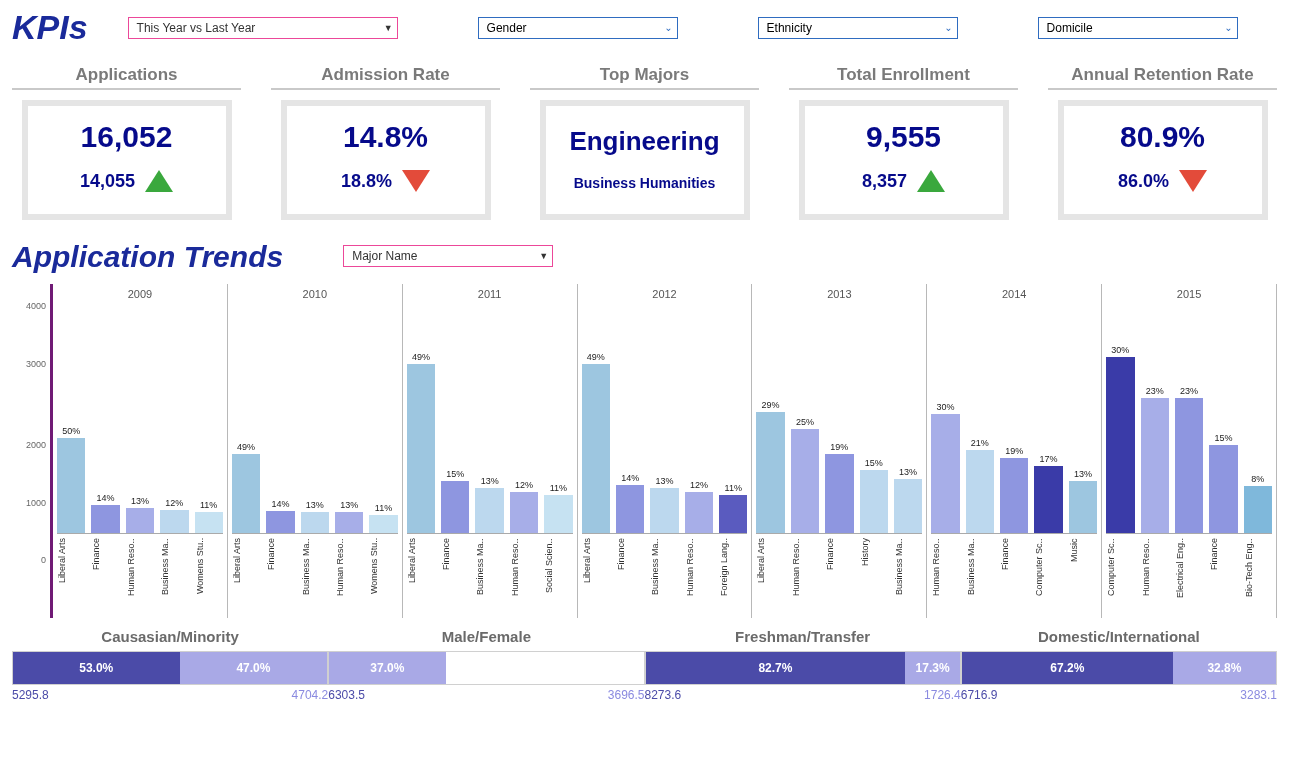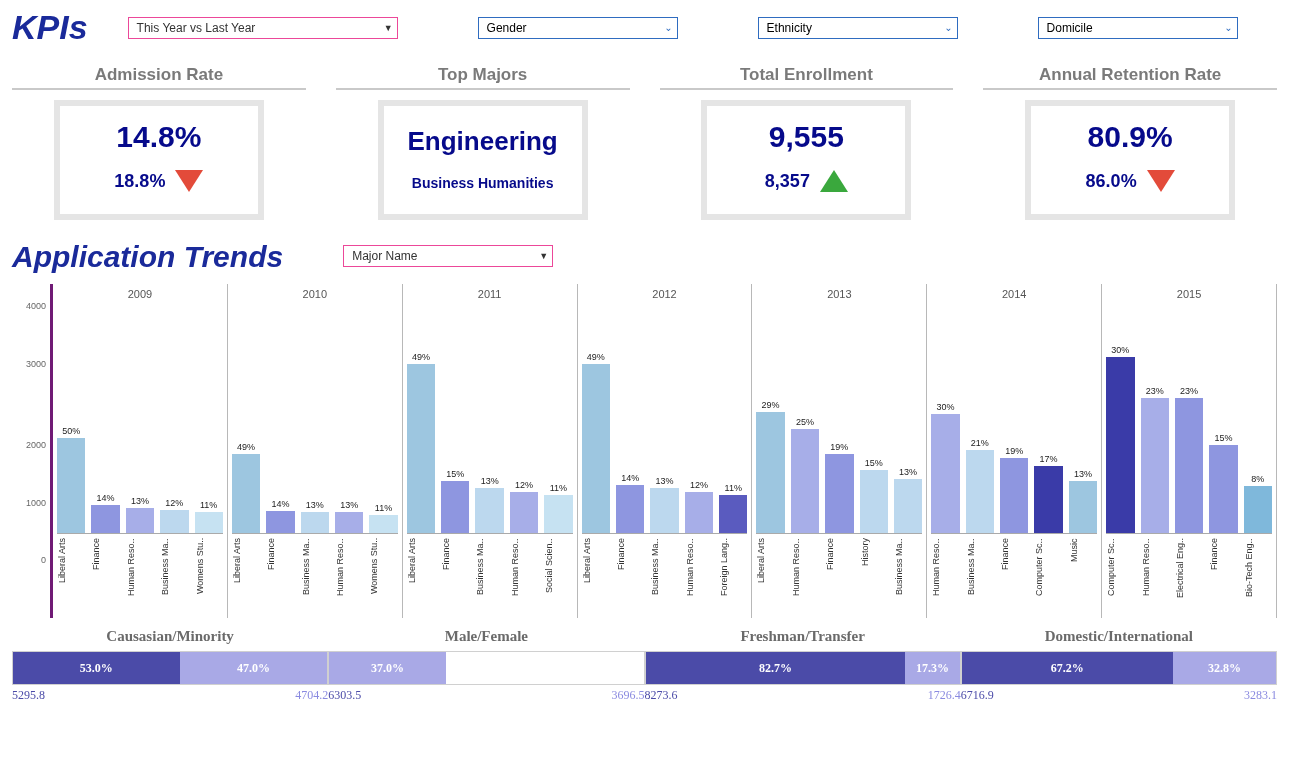--- a/index.html
+++ b/index.html
@@ -37,21 +37,21 @@
   .panel + .panel { border-left:none; }
   .panel-title { text-align:center; font-size:11px; color:#555; padding:4px 0; }
   .bars-area { height:230px; display:flex; align-items:flex-end; justify-content:center; gap:6px; border-bottom:1px solid #aaa; position:relative; }
   .bar-col { flex:1; display:flex; flex-direction:column; align-items:center; justify-content:flex-end; max-width:30px; }
   .bar-lbl { font-size:9px; color:#222; margin-bottom:2px; }
   .bar { width:100%; }
   .cat-row { display:flex; justify-content:center; gap:6px; margin-top:4px; }
   .cat { flex:1; max-width:30px; font-size:9px; color:#333; writing-mode:vertical-rl; transform:rotate(180deg); text-align:right; height:80px; overflow:hidden; white-space:nowrap; }
 
   
-  .ratio-row { display:flex; margin-top:10px;font-family:Liberation Serif, serif; }
+  .ratio-row { display:flex; margin-top:10px; }
   .ratio-col { flex:1; }
   .ratio-title { text-align:center; color:#6a6a6a; font-size:15px; font-weight:bold; margin-bottom:6px; }
   .ratio-bar { display:flex; height:34px; width:100%; border:1px solid #d0d0d0; }
   .ratio-left { background:#4b4ba8; color:#fff; display:flex; align-items:center; justify-content:center; font-size:12px; font-weight:bold; }
   .ratio-right { background:#a9a9e6; color:#fff; display:flex; align-items:center; justify-content:center; font-size:12px; font-weight:bold; }
   .ratio-foot { display:flex; justify-content:space-between; font-size:12px; margin-top:3px; }
   .ratio-foot .fl { color:#4b4ba8; }
   .ratio-foot .fr { color:#8a8ae0; }
 </style>
 </head>
@@ -72,20 +72,31 @@
     <span class="dd-arrow">⌄</span>
   </div>
   <div class="dropdown dd-blue" style="width:200px;">
     <span class="dd-label">Domicile</span>
     <span class="dd-arrow">⌄</span>
   </div>
 </div>
 
 <div class="kpi-row">
   <div class="kpi-col">
+    <div class="kpi-header">Applications</div>
+    <div class="kpi-rule"></div>
+    <div class="kpi-box">
+      <div class="kpi-big">16,052</div>
+      <div class="kpi-sub-row">
+        <span class="kpi-sub">14,055</span>
+        <span class="tri-up"></span>
+      </div>
+    </div>
+  </div>
+  <div class="kpi-col">
     <div class="kpi-header">Admission Rate</div>
     <div class="kpi-rule"></div>
     <div class="kpi-box">
       <div class="kpi-big">14.8%</div>
       <div class="kpi-sub-row">
         <span class="kpi-sub">18.8%</span>
         <span class="tri-down"></span>
       </div>
     </div>
   </div>

